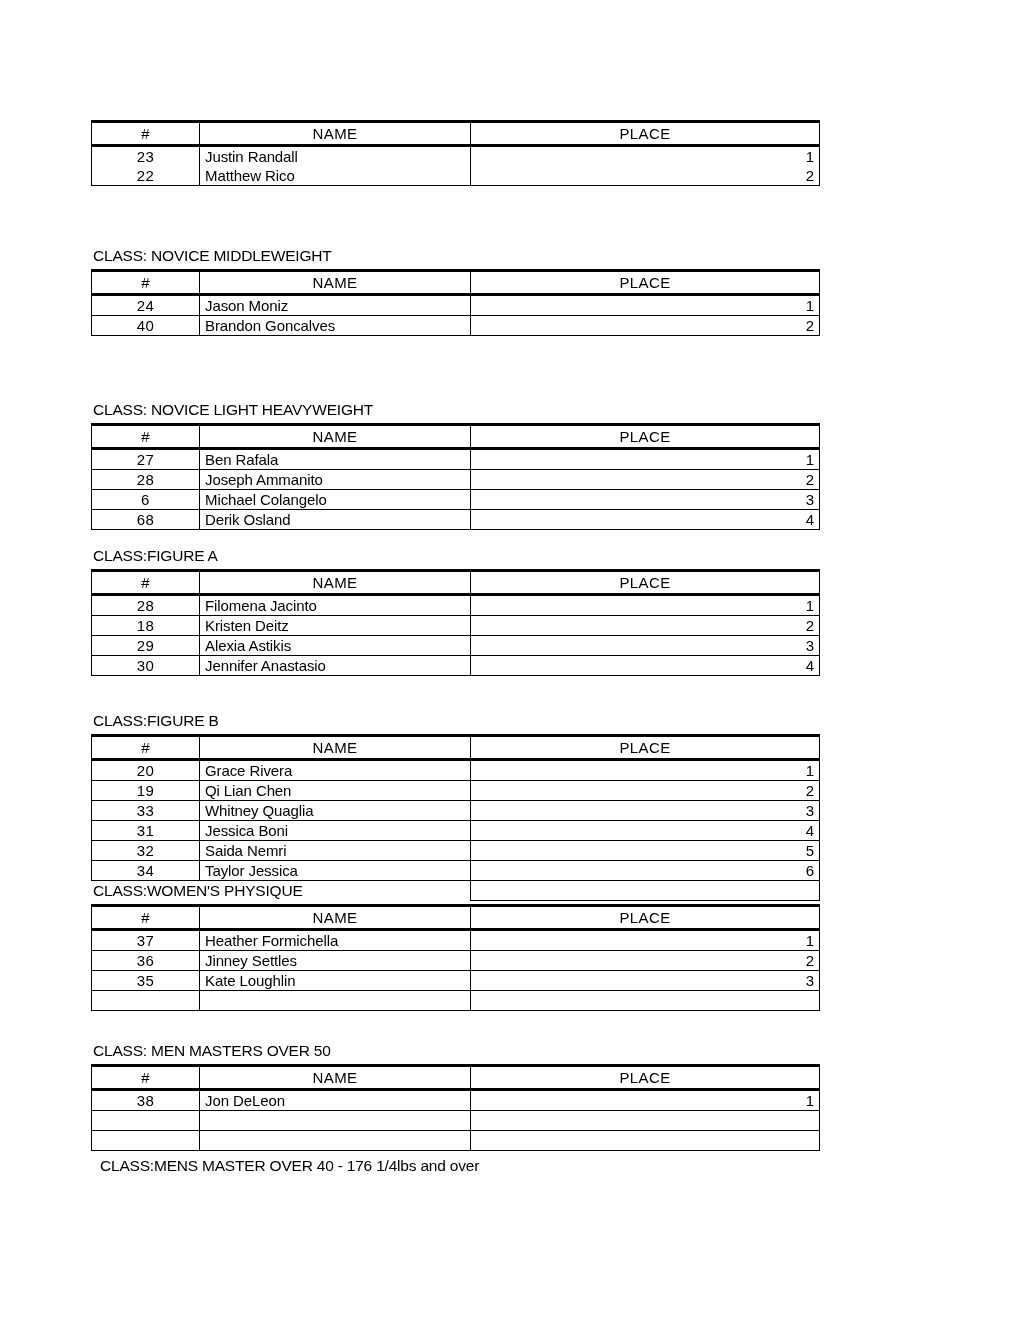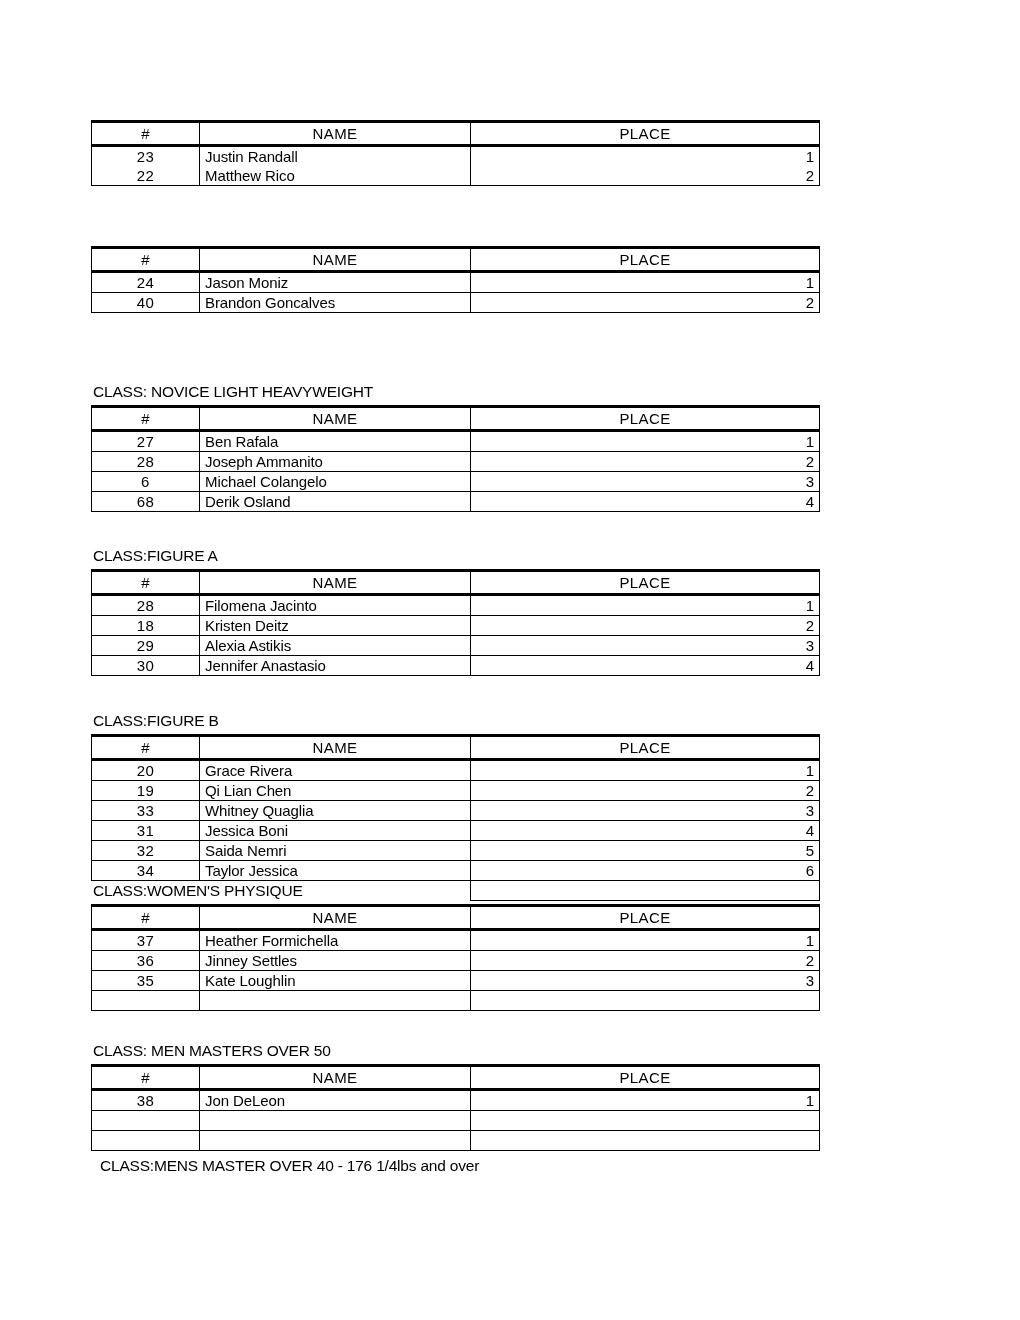--- a/index.html
+++ b/index.html
@@ -141,20 +141,21 @@
             </tr>
             <tr>
               <td class="num">22</td>
               <td class="name">Matthew Rico</td>
               <td class="place">2</td>
             </tr>
           </tbody>
         </table>
       </div>
       <div class="section" style="top: 246px;">
+        <div class="class-heading">CLASS: NOVICE MIDDLEWEIGHT</div>
         <table class="results">
           <colgroup>
             <col class="c-num">
             <col class="c-name">
             <col class="c-place">
           </colgroup>
           <thead>
             <tr>
               <th>#</th>
               <th>NAME</th>
@@ -168,21 +169,21 @@
               <td class="place">1</td>
             </tr>
             <tr>
               <td class="num">40</td>
               <td class="name">Brandon Goncalves</td>
               <td class="place">2</td>
             </tr>
           </tbody>
         </table>
       </div>
-      <div class="section" style="top: 382px;">
+      <div class="section" style="top: 400px;">
         <div class="class-heading">CLASS: NOVICE LIGHT HEAVYWEIGHT</div>
         <table class="results">
           <colgroup>
             <col class="c-num">
             <col class="c-name">
             <col class="c-place">
           </colgroup>
           <thead>
             <tr>
               <th>#</th>

